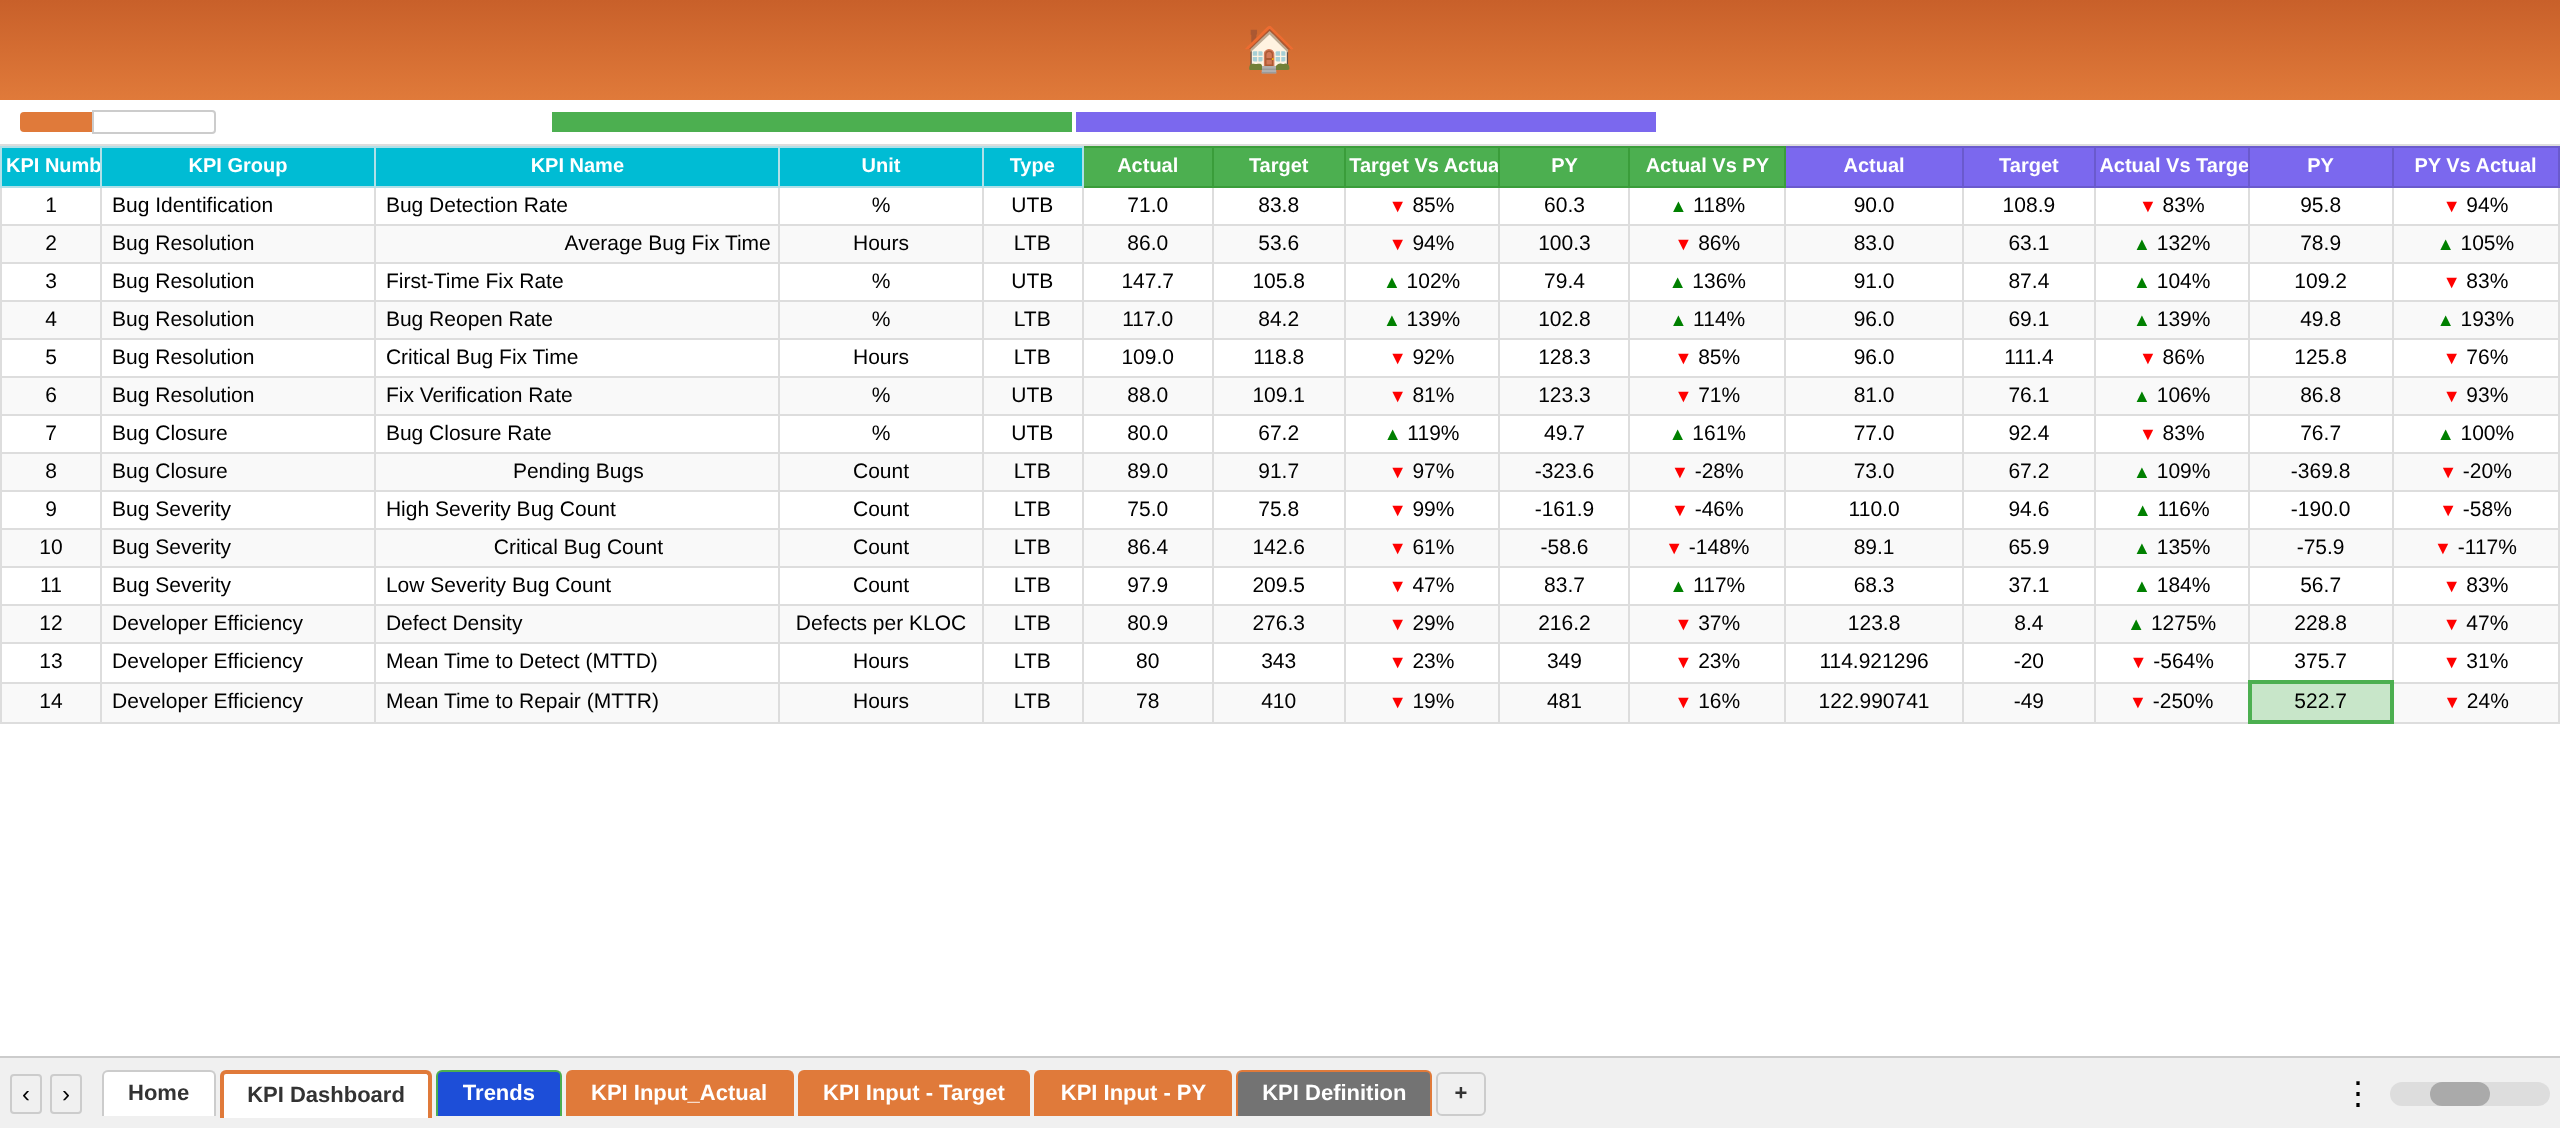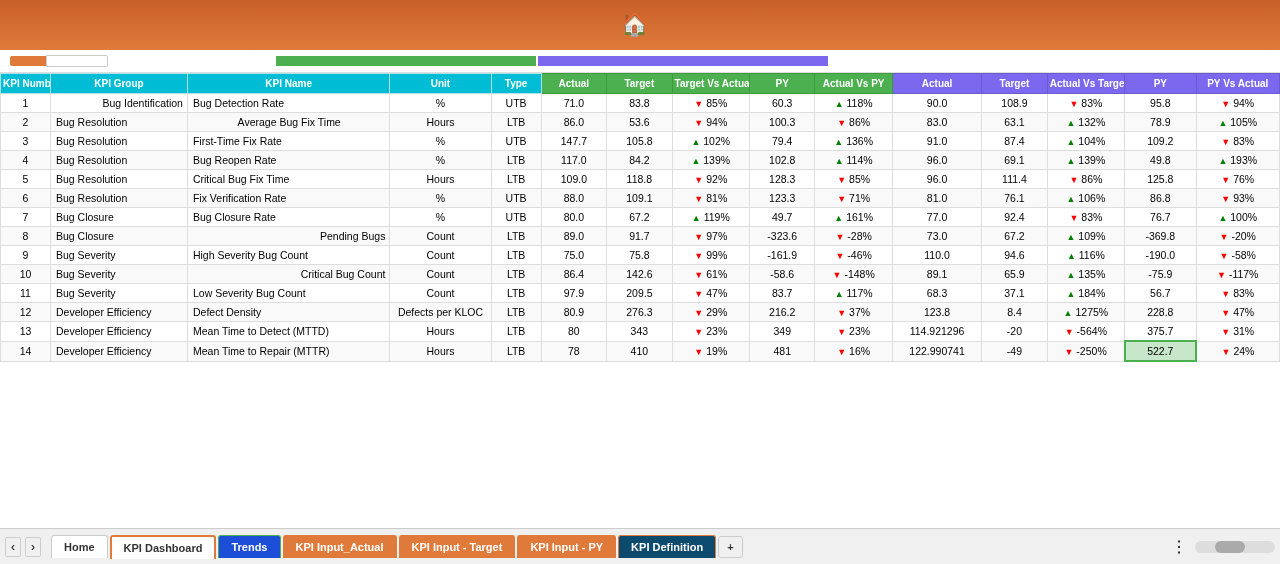--- a/index.html
+++ b/index.html
@@ -179,39 +179,39 @@
           <th class="col-header" style="width:75px; background:#7b68ee; border-color:#6a5acd;">Actual</th>
           <th class="col-header" style="width:55px; background:#7b68ee; border-color:#6a5acd;">Target</th>
           <th class="col-header" style="width:65px; background:#7b68ee; border-color:#6a5acd;">Actual Vs Target</th>
           <th class="col-header" style="width:60px; background:#7b68ee; border-color:#6a5acd;">PY</th>
           <th class="col-header" style="width:70px; background:#7b68ee; border-color:#6a5acd;">PY Vs Actual</th>
         </tr>
       </thead>
       <tbody id="table-body">
       <tr>
     <td>1</td>
-    <td style="text-align:right; padding-left:5px;margin-top:16px;">Bug Identification</td>
+    <td style="text-align:left; padding-left:5px;margin-top:16px;">Bug Identification</td>
     <td style="text-align:left; padding-left:5px;">Bug Detection Rate</td>
     <td>%</td>
     <td>UTB</td>
     <td>71.0</td>
     <td>83.8</td>
     <td><span class="arrow-down">▼</span> 85%</td>
     <td>60.3</td>
     <td><span class="arrow-up">▲</span> 118%</td>
     <td>90.0</td>
     <td>108.9</td>
     <td><span class="arrow-down">▼</span> 83%</td>
     <td>95.8</td>
     <td><span class="arrow-down">▼</span> 94%</td>
   </tr>
           <tr>
     <td>2</td>
     <td style="text-align:left; padding-left:5px;">Bug Resolution</td>
-    <td style="text-align:center; padding-left:5px;">Average Bug Fix Time</td>
+    <td style="text-align:right; padding-left:5px;">Average Bug Fix Time</td>
     <td>Hours</td>
     <td>LTB</td>
     <td>86.0</td>
     <td>53.6</td>
     <td><span class="arrow-down">▼</span> 94%</td>
     <td>100.3</td>
     <td><span class="arrow-down">▼</span> 86%</td>
     <td>83.0</td>
     <td>63.1</td>
     <td><span class="arrow-up">▲</span> 132%</td>
@@ -299,21 +299,21 @@
     <td><span class="arrow-up">▲</span> 161%</td>
     <td>77.0</td>
     <td>92.4</td>
     <td><span class="arrow-down">▼</span> 83%</td>
     <td>76.7</td>
     <td><span class="arrow-up">▲</span> 100%</td>
   </tr>
           <tr>
     <td>8</td>
     <td style="text-align:left; padding-left:5px;">Bug Closure</td>
-    <td style="text-align:right; padding-left:5px;">Pending Bugs</td>
+    <td style="text-align:center; padding-left:5px;">Pending Bugs</td>
     <td>Count</td>
     <td>LTB</td>
     <td>89.0</td>
     <td>91.7</td>
     <td><span class="arrow-down">▼</span> 97%</td>
     <td>-323.6</td>
     <td><span class="arrow-down">▼</span> -28%</td>
     <td>73.0</td>
     <td>67.2</td>
     <td><span class="arrow-up">▲</span> 109%</td>
@@ -333,21 +333,21 @@
     <td><span class="arrow-down">▼</span> -46%</td>
     <td>110.0</td>
     <td>94.6</td>
     <td><span class="arrow-up">▲</span> 116%</td>
     <td>-190.0</td>
     <td><span class="arrow-down">▼</span> -58%</td>
   </tr>
           <tr>
     <td>10</td>
     <td style="text-align:left; padding-left:5px;">Bug Severity</td>
-    <td style="text-align:right; padding-left:5px;">Critical Bug Count</td>
+    <td style="text-align:center; padding-left:5px;">Critical Bug Count</td>
     <td>Count</td>
     <td>LTB</td>
     <td>86.4</td>
     <td>142.6</td>
     <td><span class="arrow-down">▼</span> 61%</td>
     <td>-58.6</td>
     <td><span class="arrow-down">▼</span> -148%</td>
     <td>89.1</td>
     <td>65.9</td>
     <td><span class="arrow-up">▲</span> 135%</td>
@@ -431,21 +431,21 @@
   <div class="footer-nav">
     <button>‹</button>
     <button>›</button>
   </div>
   <div class="tab tab-home">Home</div>
   <div class="tab" style="background:white; color:#333; font-weight:bold; border:2px solid #e07a3a; border-bottom:none;">KPI Dashboard</div>
   <div class="tab tab-trends">Trends</div>
   <div class="tab" style="background:#e07a3a; color:white; border-color:#e07a3a;">KPI Input_Actual</div>
   <div class="tab" style="background:#e07a3a; color:white; border-color:#e07a3a;">KPI Input - Target</div>
   <div class="tab" style="background:#e07a3a; color:white; border-color:#e07a3a;text-align:right;">KPI Input - PY</div>
-  <div class="tab" style="background:#0c4a6e; color:white; border-color:#e07a3a;">KPI Definition</div>
+  <div class="tab" style="background:#737373; color:white; border-color:#e07a3a;">KPI Definition</div>
   <button class="tab tab-plus">+</button>
   <div class="footer-right">
     <span class="footer-more">⋮</span>
     <div class="scrollbar-area">
         <div class="scrollbar-thumb"></div>
       </div>
   </div>
 </div>
 
 </body></html>

